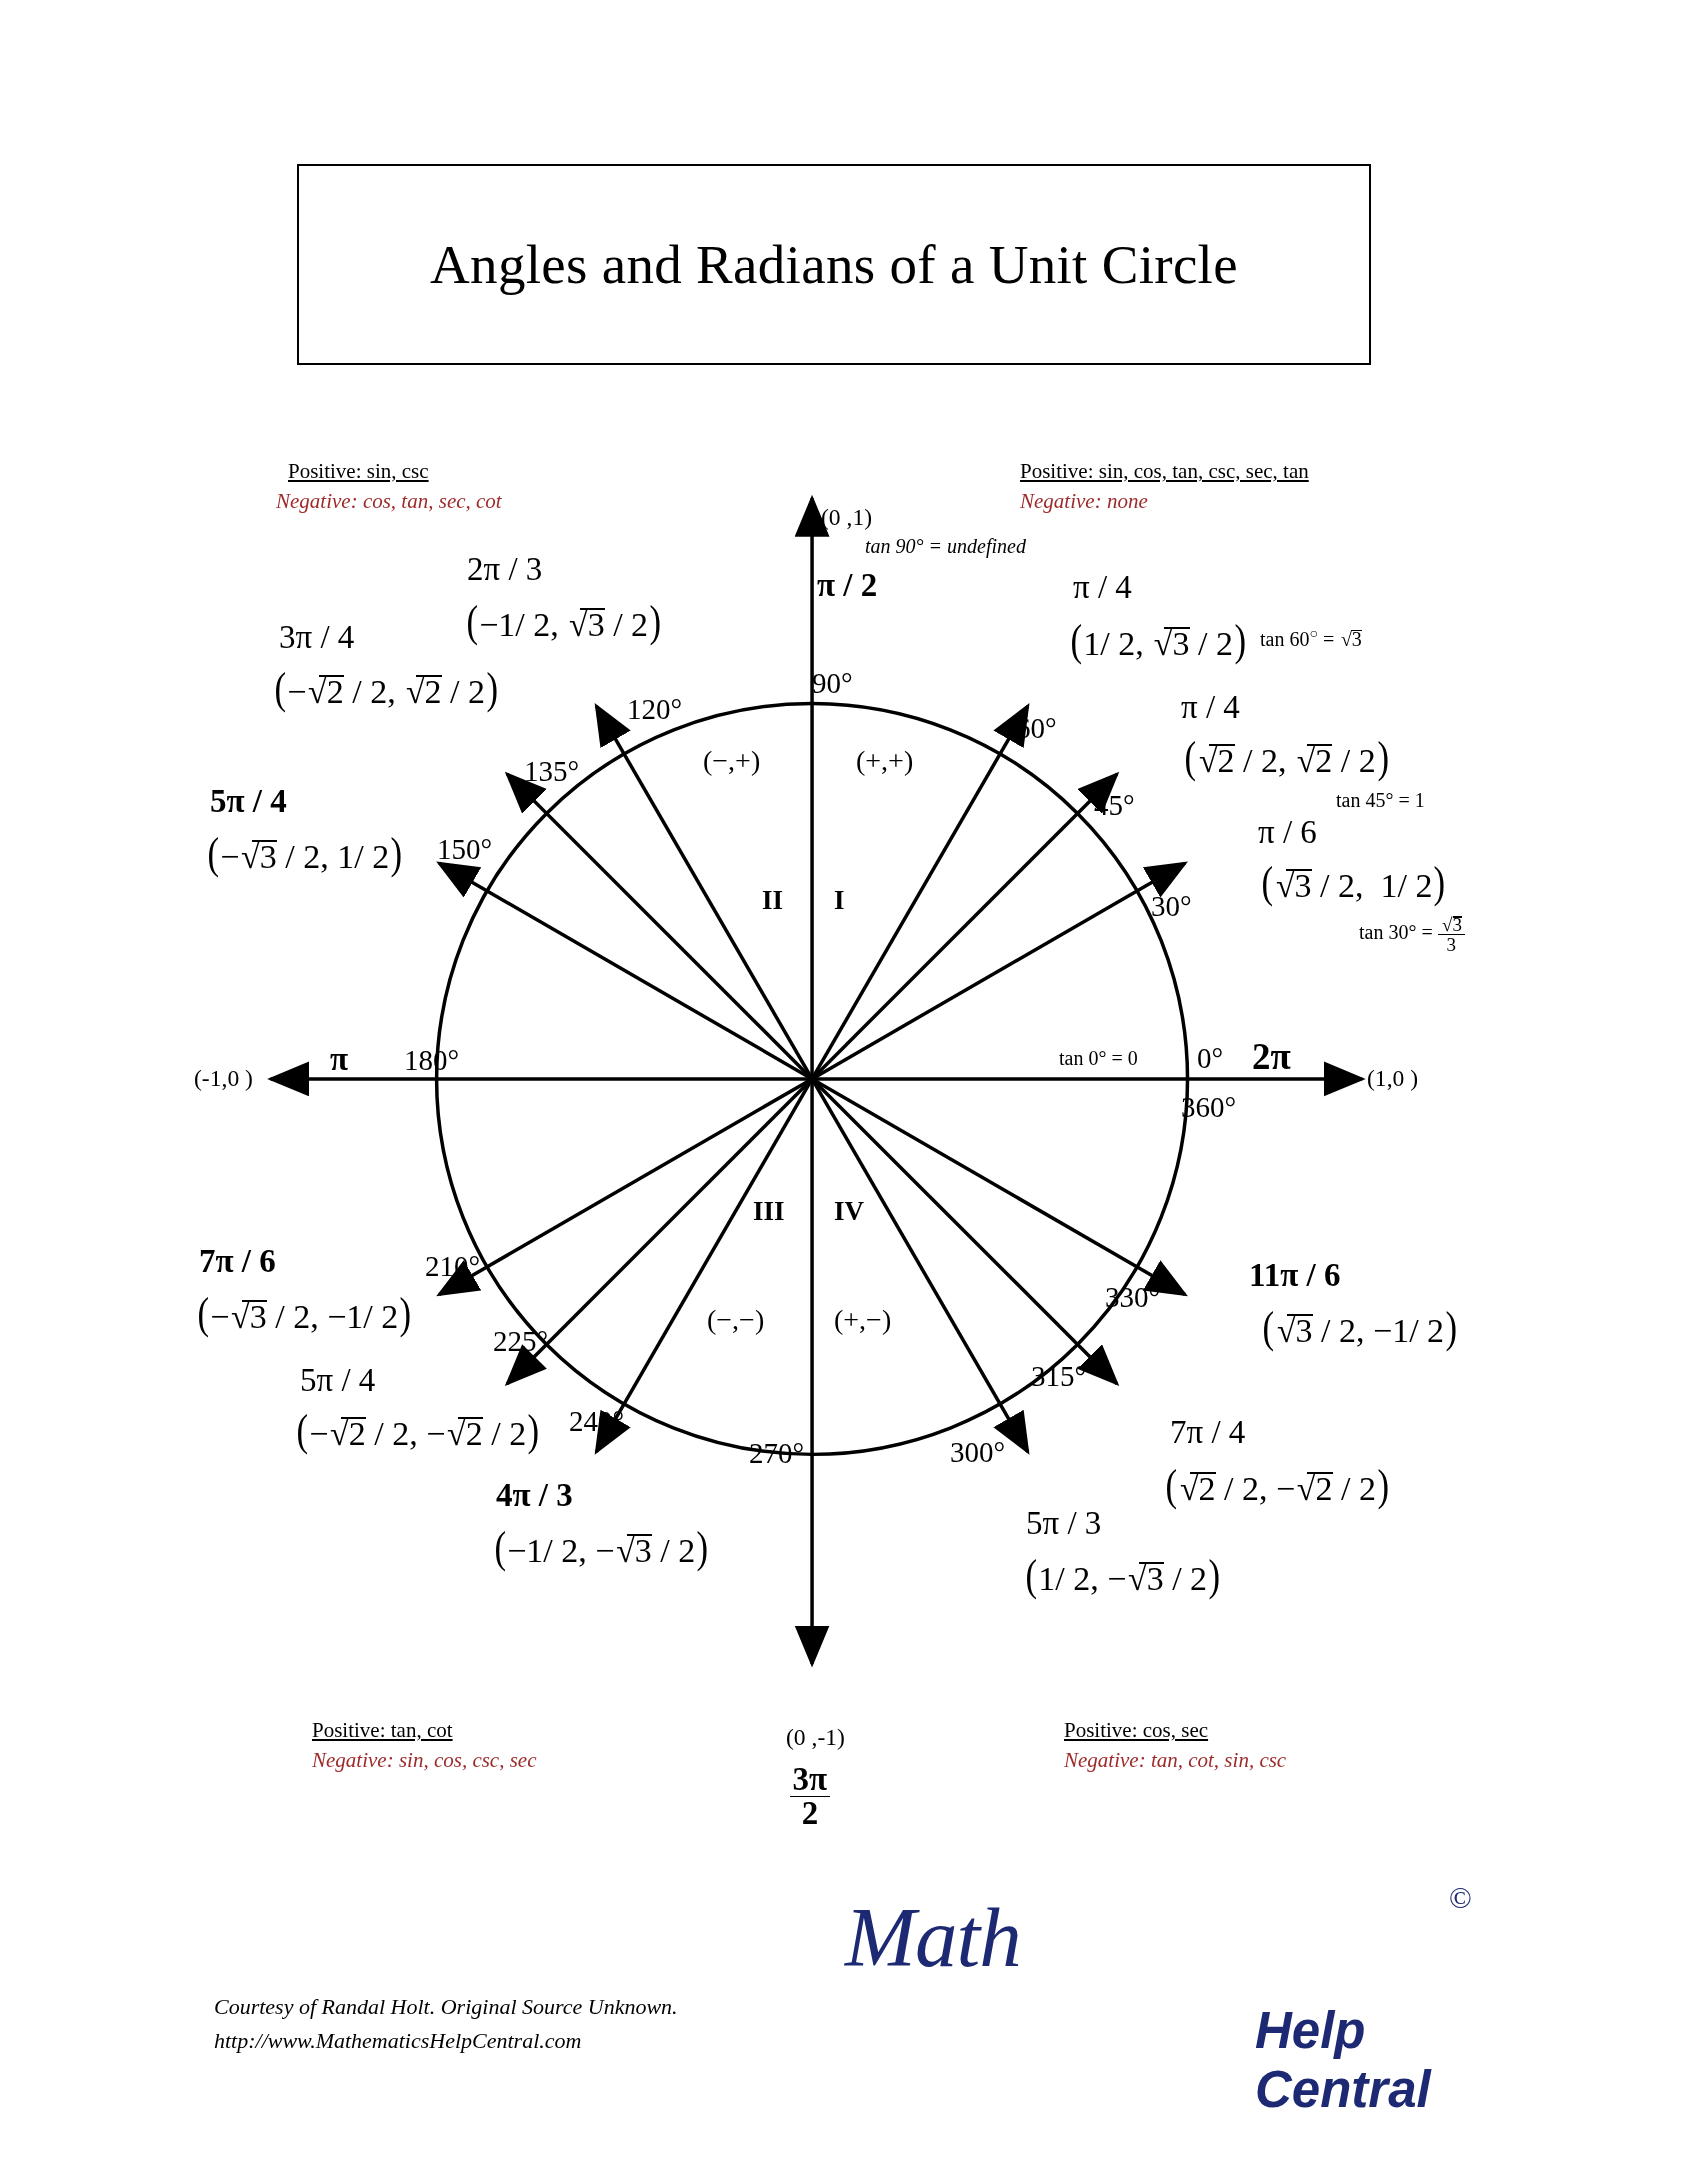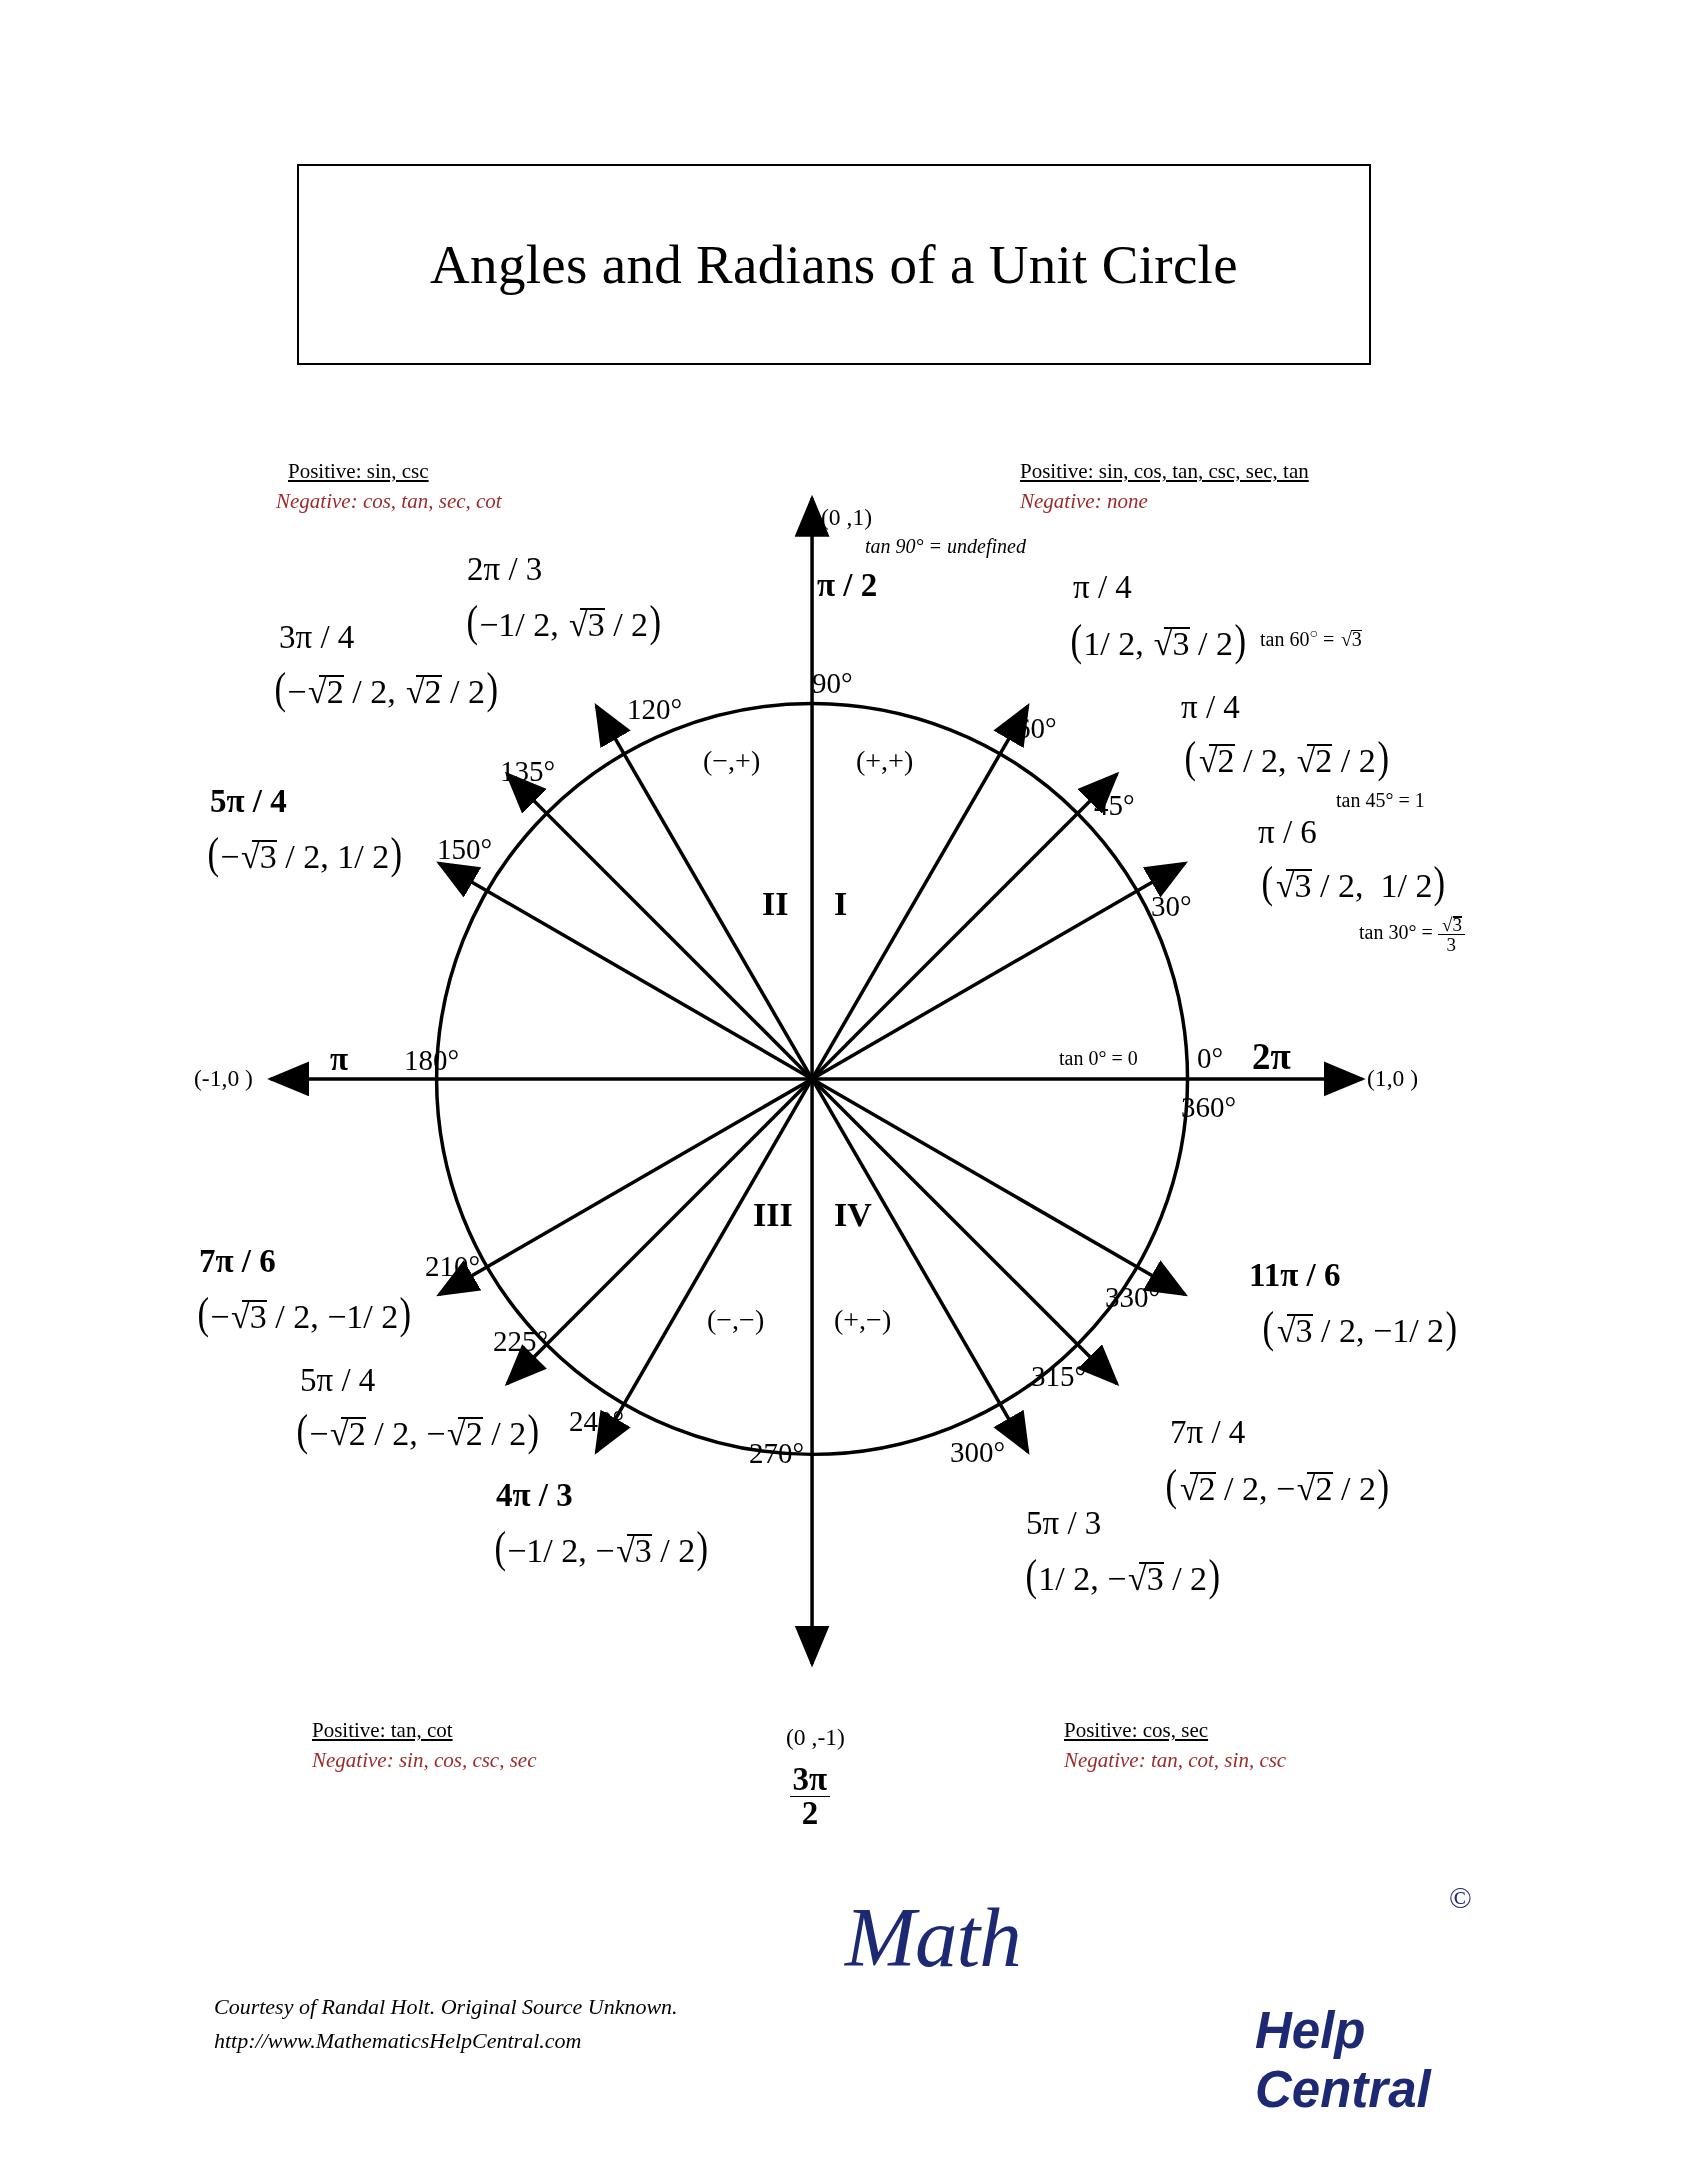--- a/index.html
+++ b/index.html
@@ -12,21 +12,21 @@
   
   .lbl{position:absolute;white-space:nowrap;line-height:1.05;}
   .pos{font-size:21px;text-decoration:underline;}
   .neg{font-size:21px;font-style:italic;color:#9e2b2b;}
   .rad{font-size:33px;}
   .radb{font-size:33px;font-weight:bold;}
   .coord{font-size:34px;}
   .deg{font-size:29px;}
   .tanv{font-size:20px;}
   .tanv-i{font-size:20px;font-style:italic;}
-  .quad{font-size:34px;font-weight:bold;}
+  .quad{font-size:27px;font-weight:bold;}
   .signs{font-size:28px;}
   .pt{font-size:23.6px;}
   .big2pi{font-size:37px;font-weight:bold;}
   .footer{font-size:22px;font-style:italic;line-height:1.45;}
 
   
   .rt{display:inline-block;position:relative;padding-left:1.7px;}
   .rt>.bar{position:absolute;left:12.2px;right:0;top:0.9px;height:1.7px;background:#000;}
   .rt>.sg{font-size:1em;}
 
@@ -179,21 +179,21 @@
   <div class="lbl coord" style="left:271px;top:666px;">
     <span class="pgrp"><span class="pl">(</span>−<span class="rt"><span class="sg">√</span>2<span class="bar"></span></span> / 2, <span class="rt"><span class="sg">√</span>2<span class="bar"></span></span> / 2<span class="pr">)</span></span>
   </div>
 
   <div class="lbl radb" style="left:210px;top:784px;">5π / 4</div>
   <div class="lbl coord" style="left:204px;top:831px;">
     <span class="pgrp"><span class="pl">(</span>−<span class="rt"><span class="sg">√</span>3<span class="bar"></span></span> / 2, 1/ 2<span class="pr">)</span></span>
   </div>
 
   <div class="lbl deg" style="left:627px;top:694px;">120°</div>
-  <div class="lbl deg" style="left:500px;top:756px;text-align:center;">135°</div>
+  <div class="lbl deg" style="left:524px;top:756px;text-align:center;">135°</div>
   <div class="lbl deg" style="left:437px;top:834px;">150°</div>
 
   <div class="lbl radb" style="left:199px;top:1244px;">7π / 6</div>
   <div class="lbl coord" style="left:194px;top:1291px;">
     <span class="pgrp"><span class="pl">(</span>−<span class="rt"><span class="sg">√</span>3<span class="bar"></span></span> / 2, −1/ 2<span class="pr">)</span></span>
   </div>
 
   <div class="lbl rad" style="left:300px;top:1363px;">5π / 4</div>
   <div class="lbl coord" style="left:293px;top:1408px;">
     <span class="pgrp"><span class="pl">(</span>−<span class="rt"><span class="sg">√</span>2<span class="bar"></span></span> / 2, −<span class="rt"><span class="sg">√</span>2<span class="bar"></span></span> / 2<span class="pr">)</span></span>

